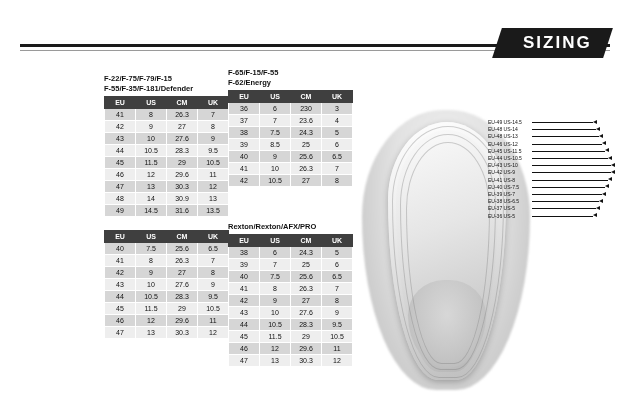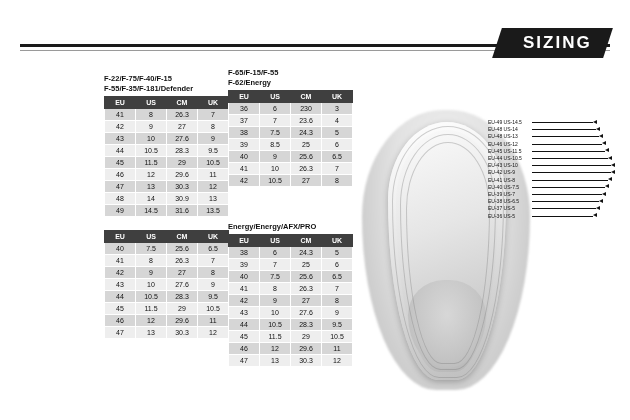--- a/index.html
+++ b/index.html
@@ -232,21 +232,21 @@
       <div class="callout" style="top: 50.4px;"><span>EU-42  US-9</span><span class="lead" style="width: 78.5px;"></span><span class="arrow" style="left: 122.5px;"></span></div>
       <div class="callout" style="top: 57.6px;"><span>EU-41  US-8</span><span class="lead" style="width: 75.5px;"></span><span class="arrow" style="left: 119.5px;"></span></div>
       <div class="callout" style="top: 64.8px;"><span>EU-40  US-7.5</span><span class="lead" style="width: 72.5px;"></span><span class="arrow" style="left: 116.5px;"></span></div>
       <div class="callout" style="top: 72px;"><span>EU-39  US-7</span><span class="lead" style="width: 69.5px;"></span><span class="arrow" style="left: 113.5px;"></span></div>
       <div class="callout" style="top: 79.2px;"><span>EU-38  US-6.5</span><span class="lead" style="width: 66.5px;"></span><span class="arrow" style="left: 110.5px;"></span></div>
       <div class="callout" style="top: 86.4px;"><span>EU-37  US-5</span><span class="lead" style="width: 63.5px;"></span><span class="arrow" style="left: 107.5px;"></span></div>
       <div class="callout" style="top: 93.6px;"><span>EU-36  US-5</span><span class="lead" style="width: 60.5px;"></span><span class="arrow" style="left: 104.5px;"></span></div>
     </div>
 
   <div class="table-block" id="block-mens">
-      <div class="table-title">F-22/F-75/F-40/F-15</div>
+      <div class="table-title">F-22/F-75/F-79/F-15</div>
       <div class="table-title">F-55/F-35/F-181/Defender</div>
       <table class="size-table">
         <thead>
           <tr>
             <th>EU</th>
             <th>US</th>
             <th>CM</th>
             <th>UK</th>
           </tr>
         </thead>
@@ -422,21 +422,21 @@
           <tr>
             <td>47</td>
             <td>13</td>
             <td>30.3</td>
             <td>12</td>
           </tr>
         </tbody>
       </table>
     </div>
   <div class="table-block" id="block-bush">
-      <div class="table-title">Energy/Energy/AFX/PRO</div>
+      <div class="table-title">Rexton/Rexton/AFX/PRO</div>
       <table class="size-table">
         <thead>
           <tr>
             <th>EU</th>
             <th>US</th>
             <th>CM</th>
             <th>UK</th>
           </tr>
         </thead>
         <tbody>

